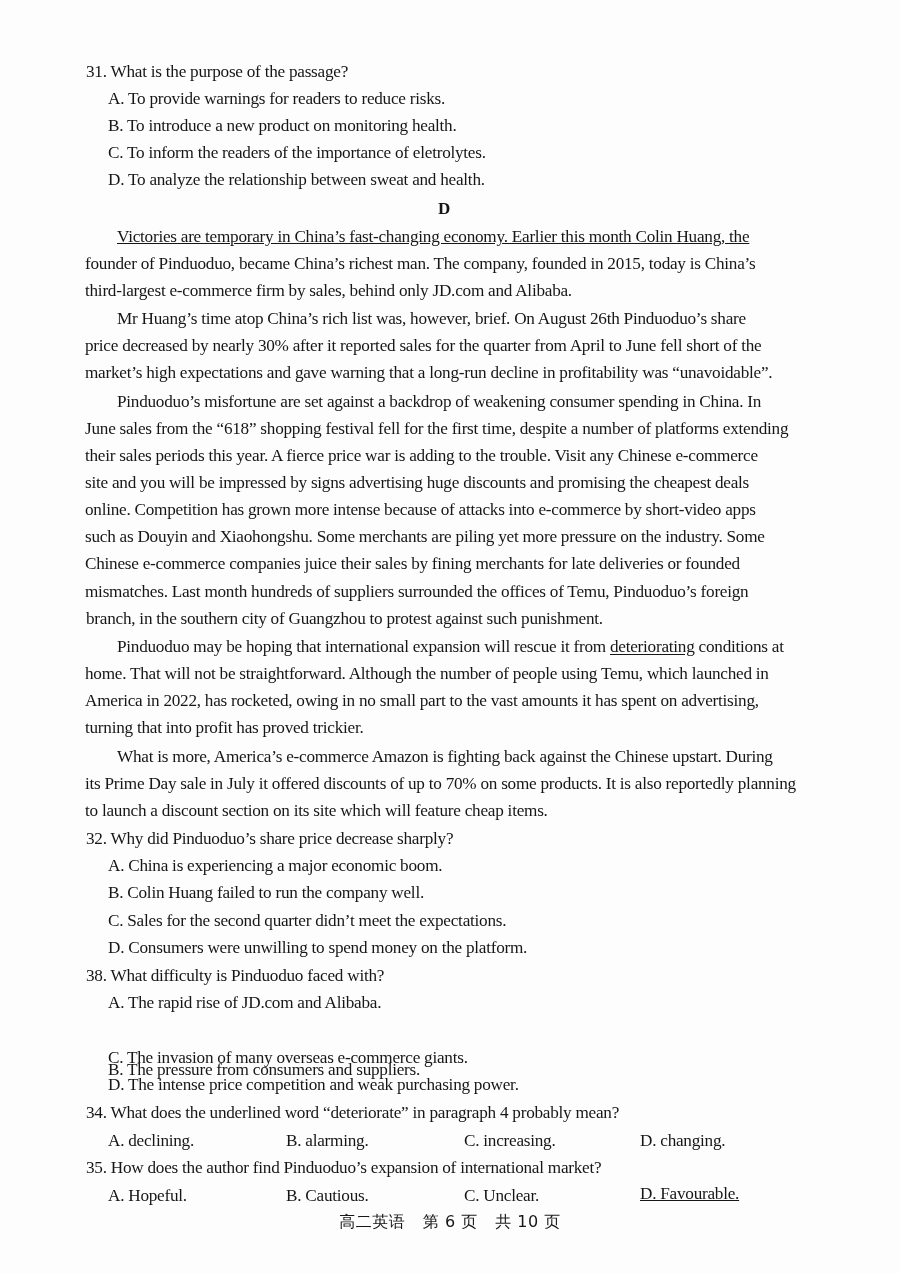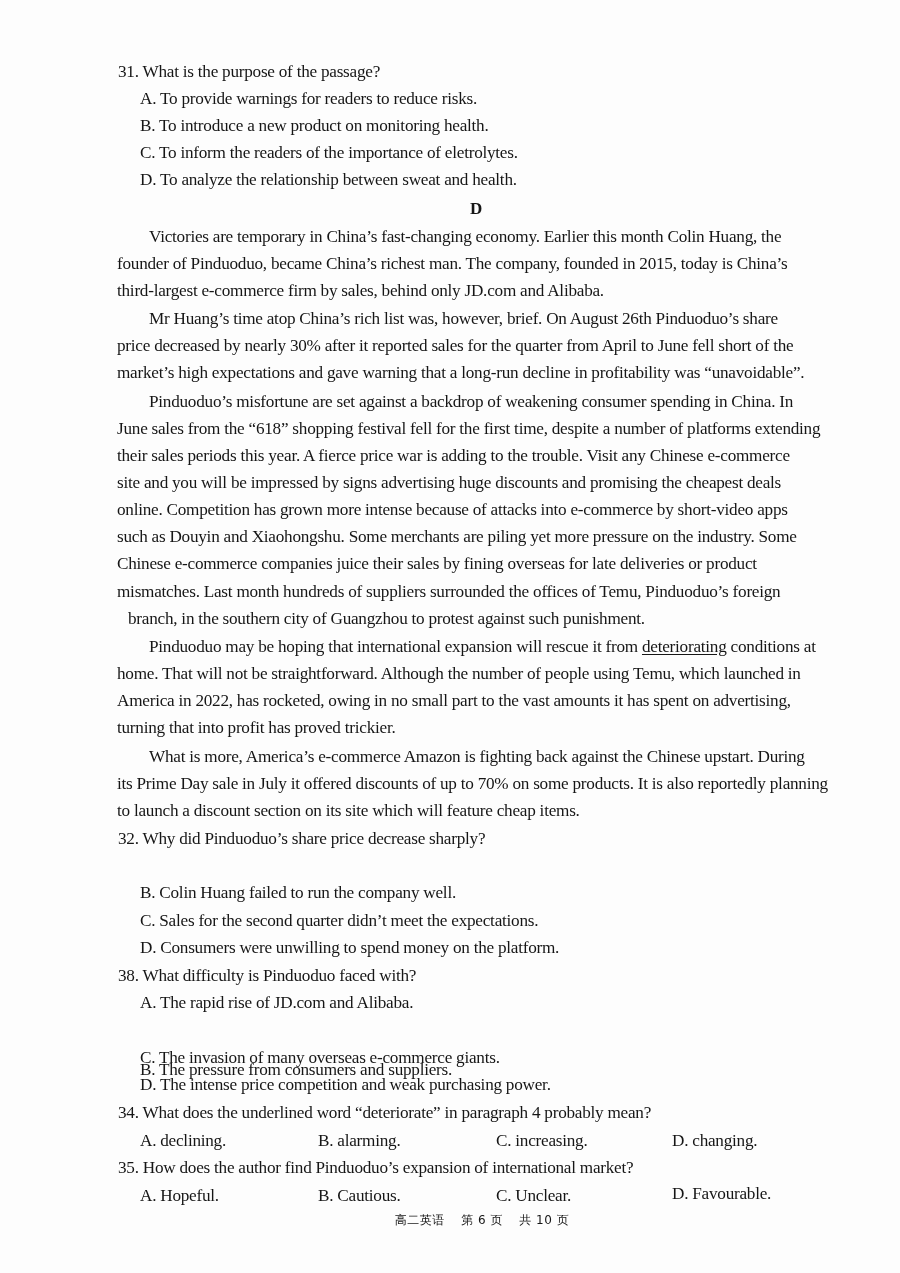--- a/index.html
+++ b/index.html
@@ -12,21 +12,21 @@
       height: 1273px;
       position: relative;
       overflow: hidden;
       font-family: "Liberation Serif", "DejaVu Serif", serif;
       color: #161616;
       background: #fdfdfd;
     }
     .page {
       position: absolute;
       left: 0; top: 0;
-      width: 716px; height: 1273px; margin-left: 32px;
+      width: 716px; height: 1273px;
     }
     .line {
       position: absolute;
       font-size: 17.2px;
       line-height: 20px;
       white-space: nowrap;
       letter-spacing: -0.25px;
     }
     .q { left: 86px; }
     .opt { left: 108px; }
@@ -47,73 +47,74 @@
       letter-spacing: -0.25px;
     }
     .row4 span { position: absolute; white-space: nowrap; top: 0; }
     .footer {
       position: absolute;
       top: 1212px;
       left: 0;
       width: 900px;
       text-align: center;
       font-family: "DejaVu Sans", sans-serif;
-      font-size: 12px;
+      font-size: 16px;
       letter-spacing: 0.5px;
     }
     .footer span { margin: 0 6px; }
   </style>
 </head>
 <body>
 
 <div class="page">
 
   <div class="line q" style="top:62px;">
     <span>31.</span>
     <span>What is the purpose of the passage?</span>
   </div>
   <div class="line opt" style="top:89px;">A. To provide warnings for readers to reduce risks.</div>
   <div class="line opt" style="top:116px;">B. To introduce a new product on monitoring health.</div>
   <div class="line opt" style="top:143px;">C. To inform the readers of the importance of eletrolytes.</div>
   <div class="line opt" style="top:170px;">D. To analyze the relationship between sweat and health.</div>
 
   <div class="section-letter">D</div>
 
-  <div class="line indent" style="top:227px;">Victories are temporary in China’s fast-changing economy. Earlier this month Colin Huang, the</div>
+  <div class="line indent" style="top:227px;text-decoration:underline;">Victories are temporary in China’s fast-changing economy. Earlier this month Colin Huang, the</div>
   <div class="line" style="left:85px;top:254px;">founder of Pinduoduo, became China’s richest man. The company, founded in 2015, today is China’s</div>
   <div class="line" style="left:85px;top:281px;">third-largest e-commerce firm by sales, behind only JD.com and Alibaba.</div>
 
   <div class="line indent" style="top:309px;">Mr Huang’s time atop China’s rich list was, however, brief. On August 26th Pinduoduo’s share</div>
   <div class="line" style="left:85px;top:336px;">price decreased by nearly 30% after it reported sales for the quarter from April to June fell short of the</div>
   <div class="line" style="left:85px;top:363px;">market’s high expectations and gave warning that a long-run decline in profitability was “unavoidable”.</div>
 
   <div class="line indent" style="top:392px;">Pinduoduo’s misfortune are set against a backdrop of weakening consumer spending in China. In</div>
   <div class="line" style="left:85px;top:419px;">June sales from the “618” shopping festival fell for the first time, despite a number of platforms extending</div>
   <div class="line" style="left:85px;top:446px;">their sales periods this year. A fierce price war is adding to the trouble. Visit any Chinese e-commerce</div>
   <div class="line" style="left:85px;top:473px;">site and you will be impressed by signs advertising huge discounts and promising the cheapest deals</div>
   <div class="line" style="left:85px;top:500px;">online. Competition has grown more intense because of attacks into e-commerce by short-video apps</div>
   <div class="line" style="left:85px;top:527px;">such as Douyin and Xiaohongshu. Some merchants are piling yet more pressure on the industry. Some</div>
-  <div class="line" style="left:85px;top:554px;">Chinese e-commerce companies juice their sales by fining overseas for late deliveries or product</div>
+  <div class="line" style="left:85px;top:554px;">Chinese e-commerce companies juice their sales by fining merchants for late deliveries or founded</div>
   <div class="line" style="left:85px;top:582px;">mismatches. Last month hundreds of suppliers surrounded the offices of Temu, Pinduoduo’s foreign</div>
-  <div class="line" style="left:96px;top:609px;font-family:Liberation Serif, serif;">branch, in the southern city of Guangzhou to protest against such punishment.</div>
+  <div class="line" style="left:86px;top:609px;font-family:Liberation Serif, serif;">branch, in the southern city of Guangzhou to protest against such punishment.</div>
 
   <div class="line" style="left:85px;top:664px;">home. That will not be straightforward. Although the number of people using Temu, which launched in</div>
   <div class="line indent" style="top:637px;">
     <span>Pinduoduo may be hoping that international expansion will rescue it from</span>
     <span class="u">deteriorating</span>
     <span>conditions at</span>
   </div>
   <div class="line" style="left:85px;top:691px;">America in 2022, has rocketed, owing in no small part to the vast amounts it has spent on advertising,</div>
   <div class="line" style="left:85px;top:718px;">turning that into profit has proved trickier.</div>
 
   <div class="line indent" style="top:747px;">What is more, America’s e-commerce Amazon is fighting back against the Chinese upstart. During</div>
   <div class="line" style="left:85px;top:774px;">its Prime Day sale in July it offered discounts of up to 70% on some products. It is also reportedly planning</div>
   <div class="line" style="left:85px;top:801px;">to launch a discount section on its site which will feature cheap items.</div>
 
   <div class="line q" style="top:829px;">32. Why did Pinduoduo’s share price decrease sharply?</div>
+  <div class="line opt" style="top:856px;">A. China is experiencing a major economic boom.</div>
   <div class="line opt" style="top:883px;">B. Colin Huang failed to run the company well.</div>
   <div class="line opt" style="top:911px;">C. Sales for the second quarter didn’t meet the expectations.</div>
   <div class="line opt" style="top:938px;">D. Consumers were unwilling to spend money on the platform.</div>
 
   <div class="line q" style="top:966px;">38. What difficulty is Pinduoduo faced with?</div>
   <div class="line opt" style="top:993px;">A. The rapid rise of JD.com and Alibaba.</div>
   <div class="line opt" style="top:1060px;">B. The pressure from consumers and suppliers.</div>
   <div class="line opt" style="top:1048px;">C. The invasion of many overseas e-commerce giants.</div>
   <div class="line opt" style="top:1075px;">D. The intense price competition and weak purchasing power.</div>
 
@@ -123,21 +124,21 @@
     <span style="left:178px;">B. alarming.</span>
     <span style="left:356px;">C. increasing.</span>
     <span style="left:532px;">D. changing.</span>
   </div>
 
   <div class="line q" style="top:1158px;">35. How does the author find Pinduoduo’s expansion of international market?</div>
   <div class="row4" style="top:1186px;">
     <span style="left:0;">A. Hopeful.</span>
     <span style="left:178px;">B. Cautious.</span>
     <span style="left:356px;">C. Unclear.</span>
-    <span style="left:532px;top:-2px;">D. Favourable.</span>
+    <span style="left:532px;top:-2px;text-decoration:underline;">D. Favourable.</span>
   </div>
 
   <div class="footer">
     <span>高二英语</span>
     <span>第 6 页</span>
     <span>共 10 页</span>
   </div>
 </div>
 
 </body></html>

